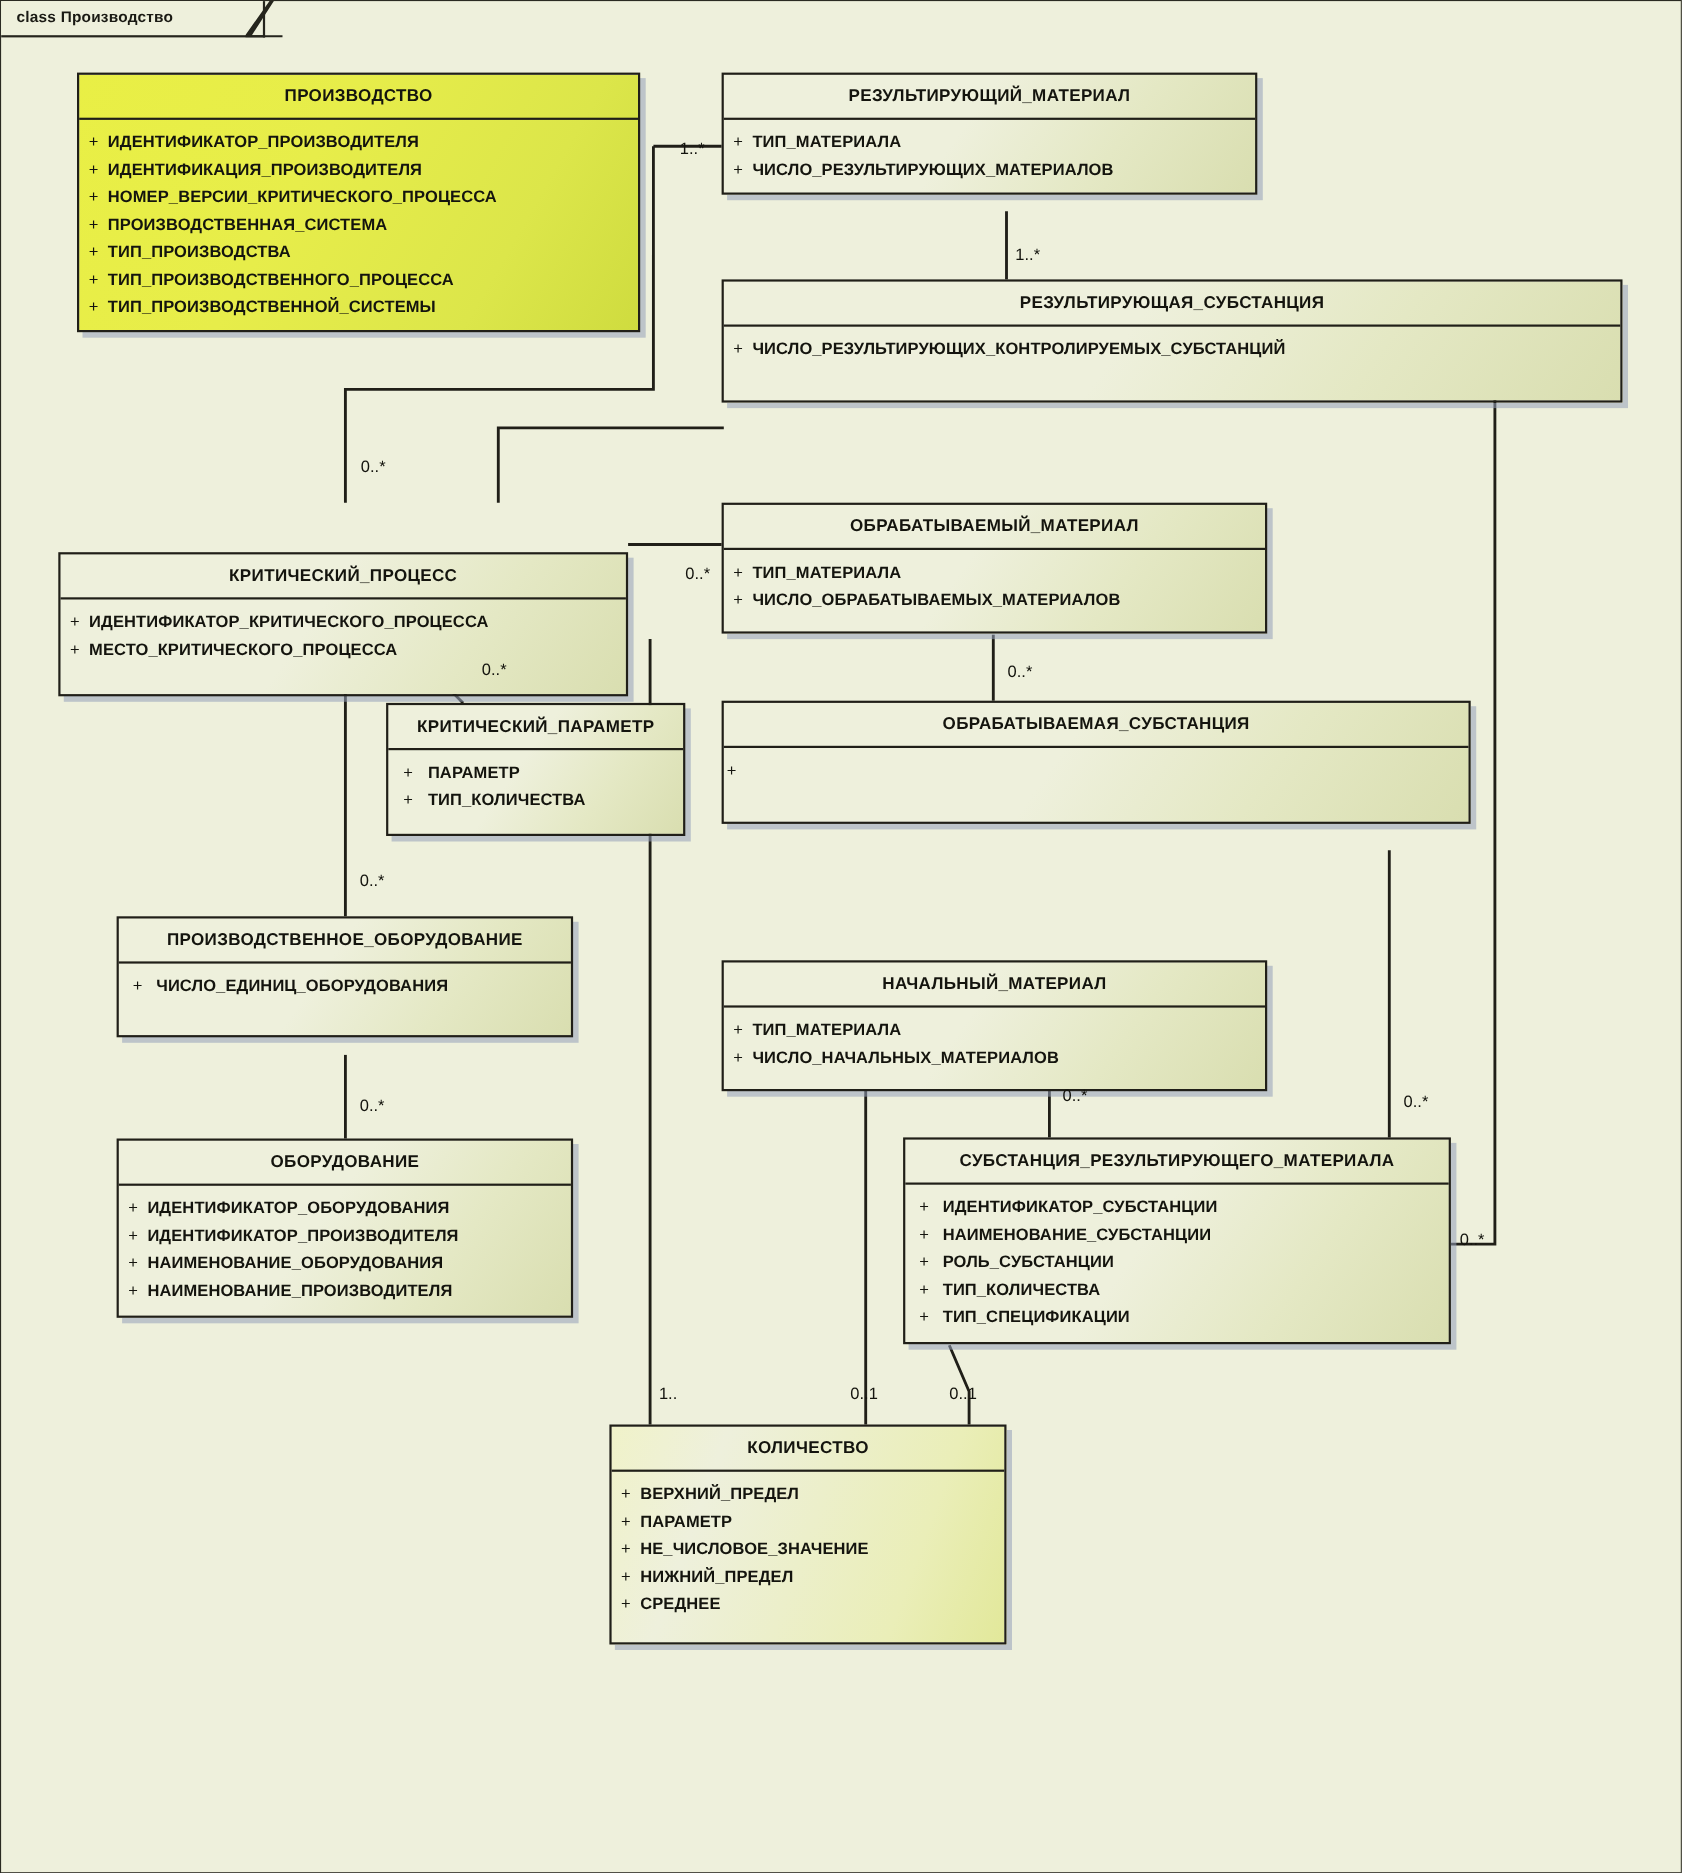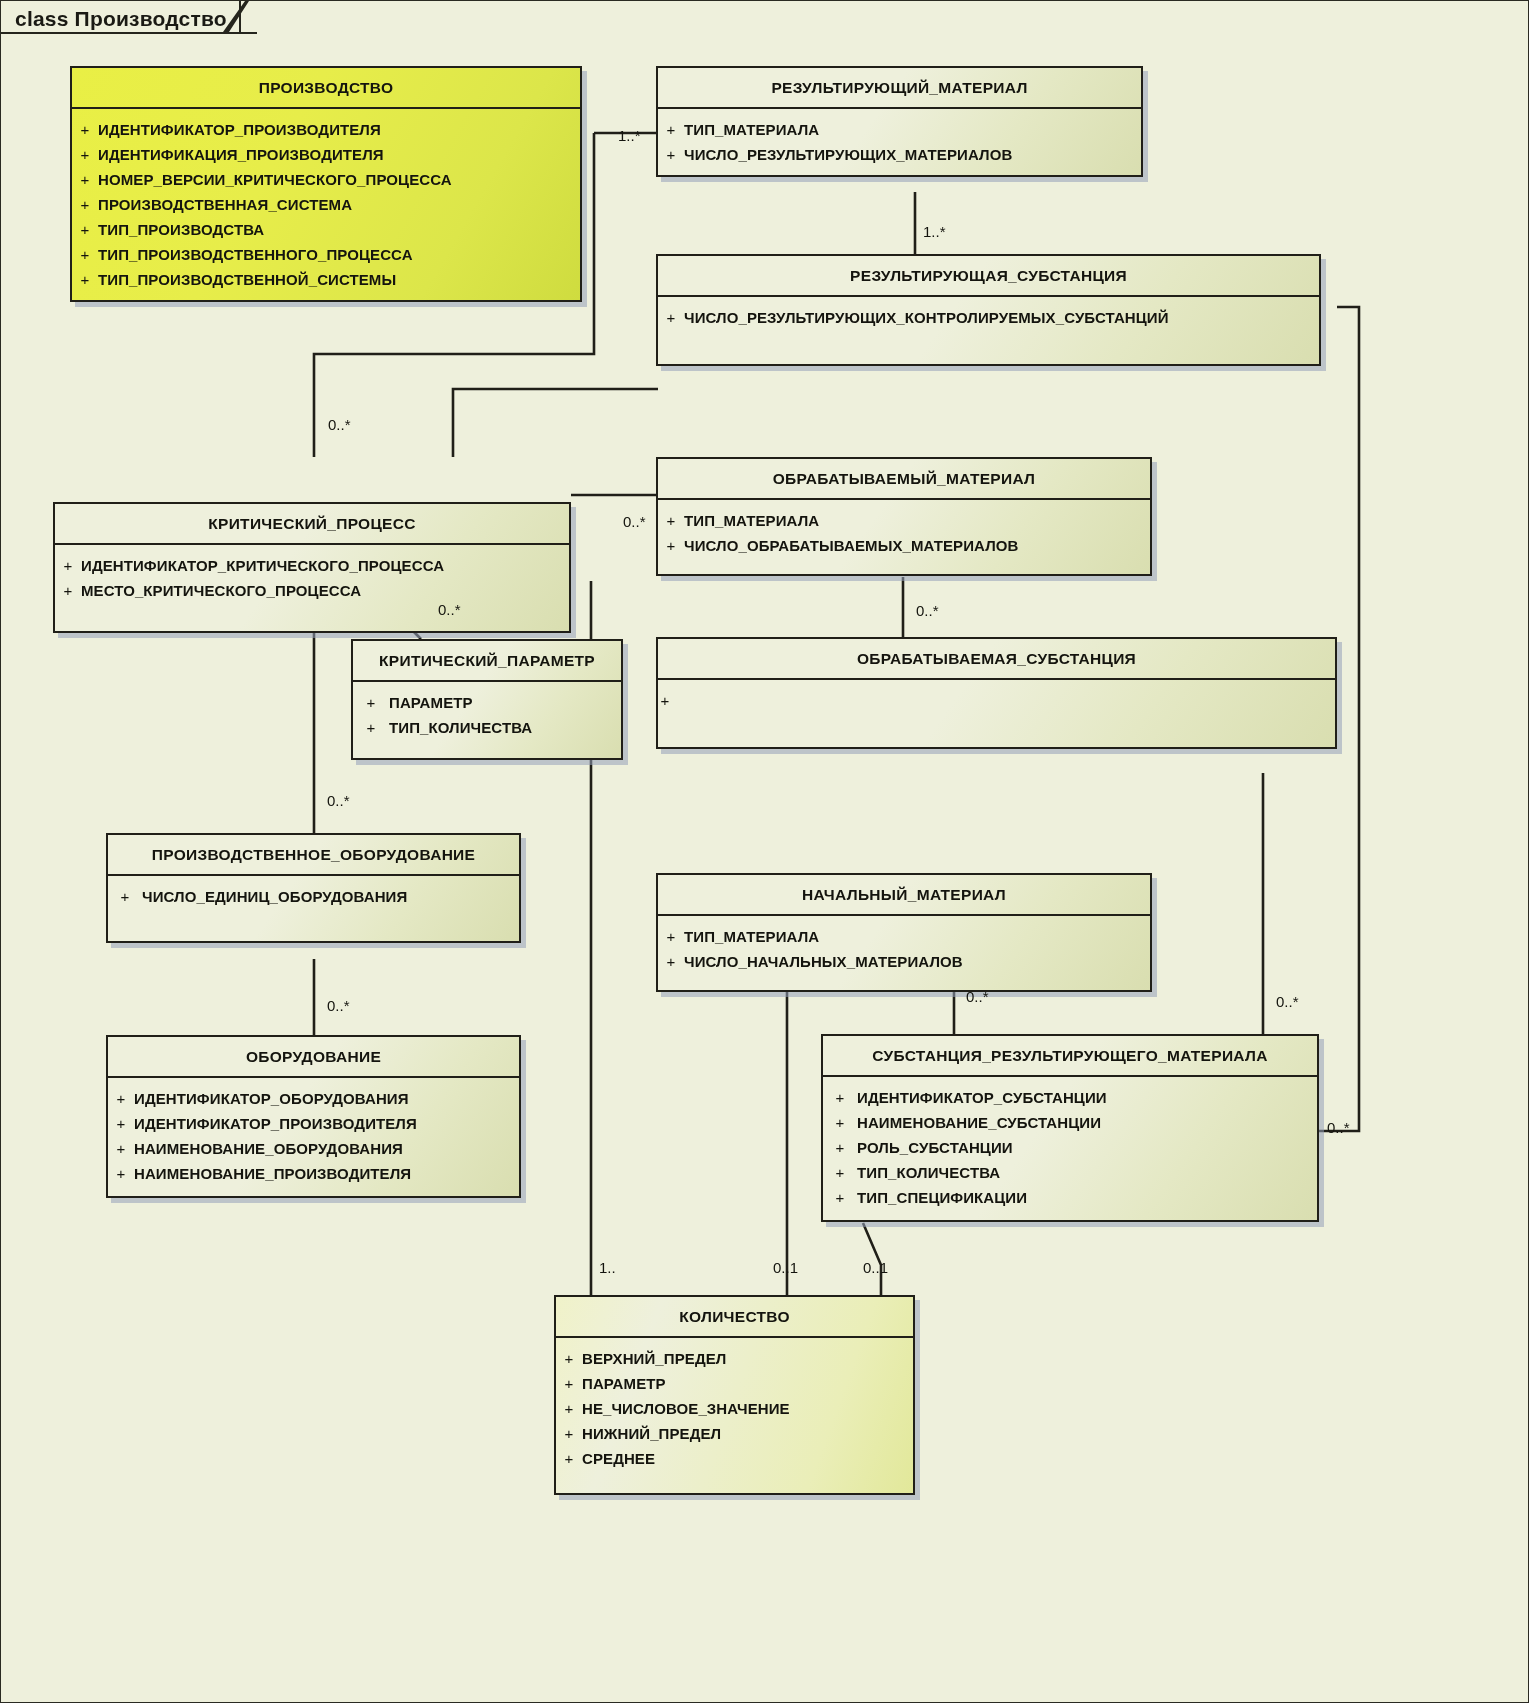--- a/index.html
+++ b/index.html
@@ -27,21 +27,21 @@
     background: #eef0dc;
     border-right: 2px solid #25251d;
     border-bottom: 2px solid #25251d;
     box-sizing: border-box;
     transform: skewX(0deg);
   }
   #frame-tab-label {
     position: absolute;
     left: 14px;
     top: 6px;
-    font-size: 21px;
+    font-size: 14px;
     font-weight: bold;
     color: #1a1a14;
     letter-spacing: 0.2px;
     white-space: nowrap;
   }
   #frame-tab-corner {
     position: absolute;
     left: 222px;
     top: 0px;
     width: 34px;
@@ -202,21 +202,21 @@
           <span class="vis">+</span>
           <span class="nm">ТИП_МАТЕРИАЛА</span>
         </div>
       <div class="attr">
           <span class="vis">+</span>
           <span class="nm">ЧИСЛО_РЕЗУЛЬТИРУЮЩИХ_МАТЕРИАЛОВ</span>
         </div>
     </div>
   </div>
 
-  <div class="uml" style="left:655px; top:253px; width:665px;">
+  <div class="uml" style="left:655px; top:253px; width:819px;">
     <div class="uml-title">РЕЗУЛЬТИРУЮЩАЯ_СУБСТАНЦИЯ</div>
     <div class="uml-attrs" style="padding-bottom:34px;">
       <div class="attr">
           <span class="vis">+</span>
           <span class="nm">ЧИСЛО_РЕЗУЛЬТИРУЮЩИХ_КОНТРОЛИРУЕМЫХ_СУБСТАНЦИЙ</span>
         </div>
     </div>
   </div>
 
   <div class="uml" style="left:52px; top:456px; width:518px;margin-top:45px;">

